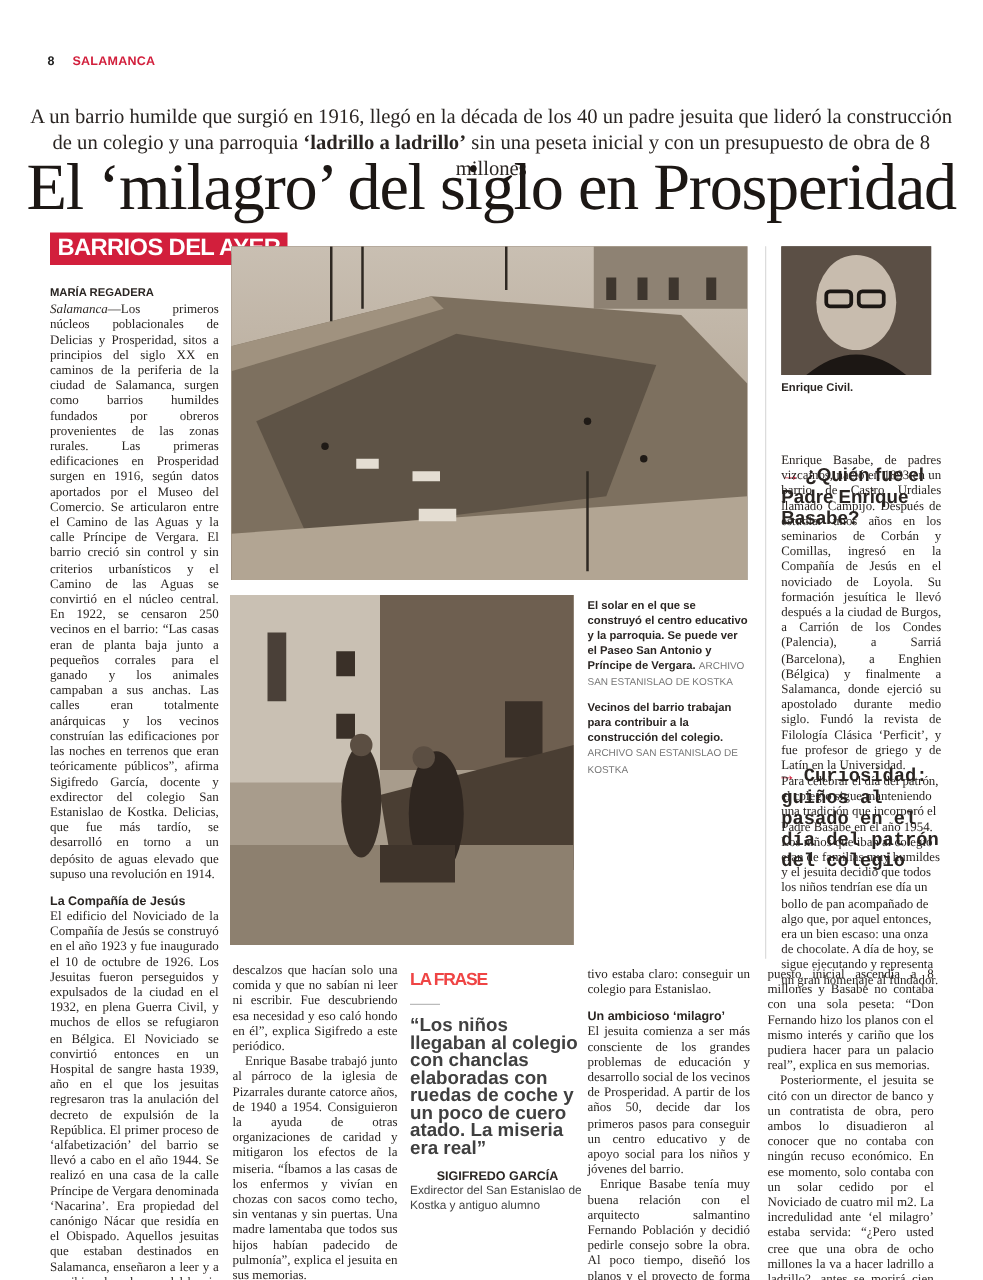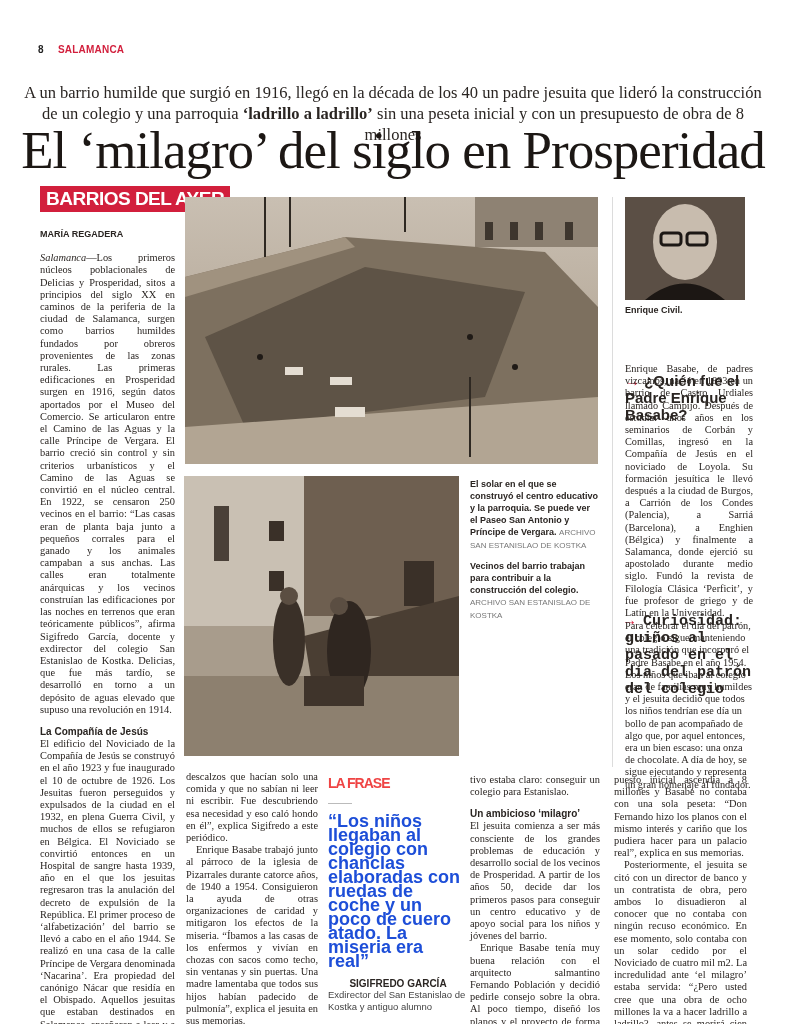--- a/index.html
+++ b/index.html
@@ -8,29 +8,29 @@
   .folio { left:38px; top:44px; font-size:10px; font-weight:bold; font-family:"Liberation Sans",sans-serif; color:#222; }
   .section { left:58px; top:44px; font-size:10px; font-weight:bold; font-family:"Liberation Sans",sans-serif; color:#d21f3c; letter-spacing:0.2px; }
   .kicker { left:20px; top:82px; width:746px; text-align:center; font-size:16.5px; line-height:21px; font-family:"Liberation Serif",serif; color:#2a2522; }
   .kicker b { font-weight:bold; }
   .headline { left:20px; top:118px; width:746px; text-align:center; font-size:53px; line-height:64px; font-family:"Liberation Serif",serif; color:#1c1714; letter-spacing:-1px; }
   .tag { left:40px; top:186px; height:26px; padding:0 6px; background:#d21f3c; color:#fff; font-family:"Liberation Sans",sans-serif; font-weight:bold; font-size:19px; line-height:26px; letter-spacing:-0.5px; }
   .col { font-family:"Liberation Serif",serif; font-size:10.4px; line-height:12.2px; text-align:justify; color:#2a2522; hyphens:auto; }
   .col p { margin:0; }
   .col p.ind { text-indent:10px; }
   .subhead { font-family:"Liberation Sans",sans-serif; font-weight:bold; font-size:10px; line-height:12px; color:#2a2522; margin-top:10px; }
-  .byline { font-family:"Liberation Sans",sans-serif; font-weight:bold; font-size:9px; color:#2a2522; margin-bottom:12px; }
+  .byline { font-family:"Liberation Sans",sans-serif; font-weight:bold; font-size:9px; color:#2a2522; margin-bottom:2px; }
   .photo { background:#8a7b6a; overflow:hidden; }
   .caption { font-family:"Liberation Sans",sans-serif; font-size:9px; line-height:12px; color:#2a2522; }
   .caption b { font-weight:bold; }
   .caption .credit { font-size:8px; color:#777; font-weight:normal; text-transform:uppercase; }
   .side-h { font-family:"Liberation Sans",sans-serif; font-size:15px; line-height:17px; color:#2a2522; font-weight:bold;margin-top:47px; }
   .arrow { color:#d21f3c; }
   .frase-title { font-family:"Liberation Sans",sans-serif; font-weight:bold; font-size:14px; color:#ef4444; letter-spacing:-1px; }
-  .frase-quote { font-family:"Liberation Sans",sans-serif; font-weight:bold; font-size:18px; line-height:14px; color:#1d4ed8; }
+  .frase-quote { font-family:"Liberation Sans",sans-serif; font-weight:bold; font-size:15px; line-height:14px; color:#404040; }
   .frase-author { font-family:"Liberation Sans",sans-serif; font-weight:bold; font-size:10px; color:#2a2522;text-align:center; }
   .frase-role { font-family:"Liberation Sans",sans-serif; font-size:9.5px; line-height:12px; color:#444; }
   .vrule { background:#dcdcdc; width:1px; }
 </style>
 </head>
 <body>
 
 <div class="abs folio">8</div>
 <div class="abs section">SALAMANCA</div>
 

